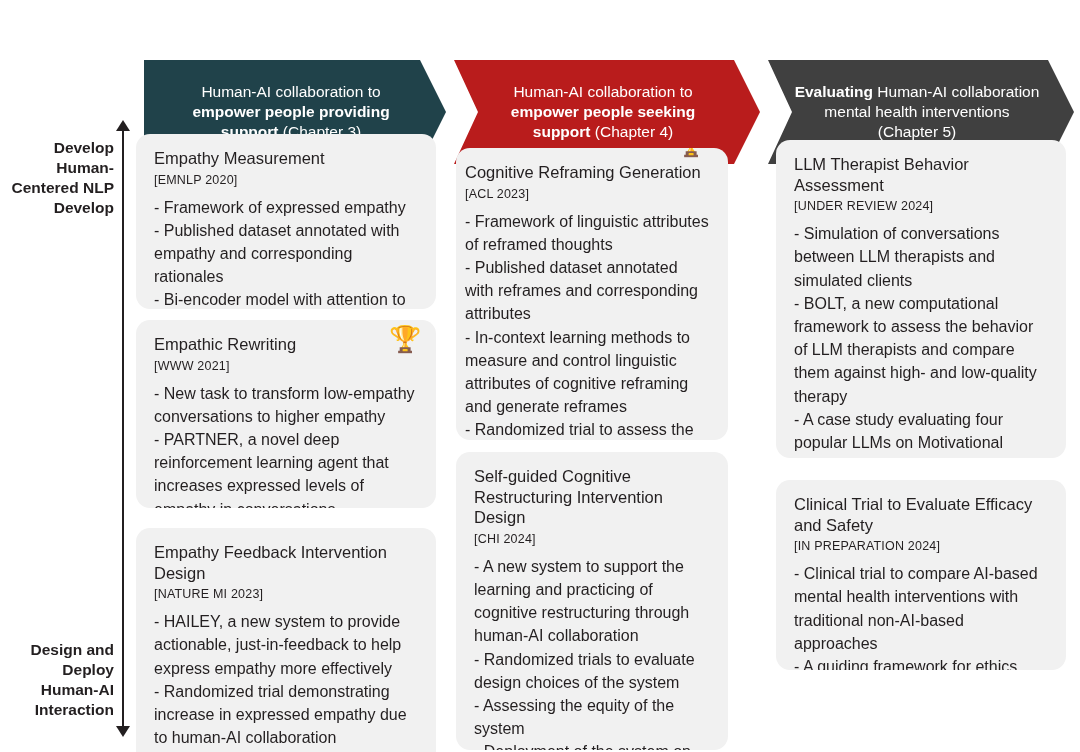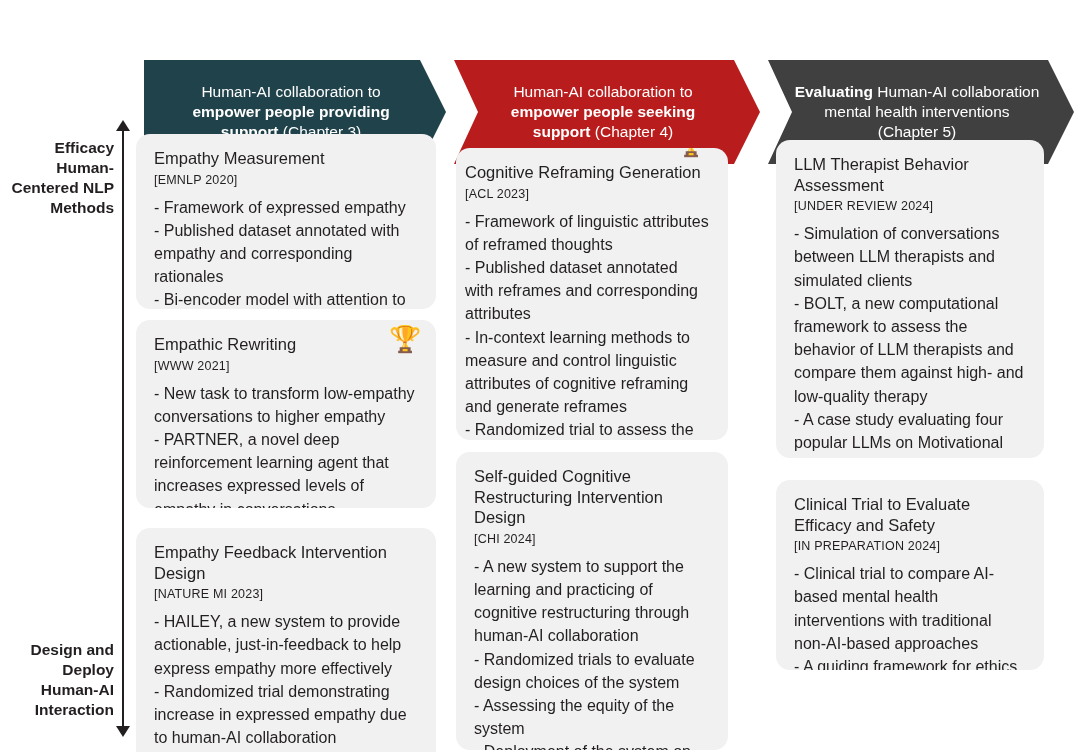--- a/index.html
+++ b/index.html
@@ -132,21 +132,21 @@
   }
   .trophy {
     position: absolute;
     font-size: 26px;
     line-height: 1;
   }
 
   
   .col-1 { left: 136px; width: 300px; }
   .col-2 { left: 456px; width: 272px; }
-  .col-3 { left: 776px; width: 268px; }
+  .col-3 { left: 776px; width: 290px; }
 </style>
 </head>
 <body>
 
 <div class="arrow-row">
 
   <div class="arrow arrow-1">
     <span class="inner">
       <span>Human-AI collaboration to </span><b>empower people providing support</b><span> (Chapter 3)</span>
     </span>
@@ -162,21 +162,21 @@
     <span class="inner">
       <b>Evaluating</b><span> Human-AI collaboration mental health interventions (Chapter 5)</span>
     </span>
   </div>
 
 </div>
 
 <div class="axis-arrow-up"></div>
 <div class="axis-line"></div>
 <div class="axis-arrow-down"></div>
-<div class="axis-label axis-label-top">Efficacy Human-Centered NLP Methods</div>
+<div class="axis-label axis-label-top">Develop Human-Centered NLP Develop</div>
 <div class="axis-label axis-label-bottom">Design and Deploy Human-AI Interaction</div>
 
 <div class="card col-1" style="top:134px; height:175px;">
   <p class="card-title">Empathy Measurement</p>
   <p class="card-venue">[EMNLP 2020]</p>
   <div class="card-bullets">- Framework of expressed empathy
 - Published dataset annotated with empathy and corresponding rationales
 - Bi-encoder model with attention to identify empathy</div>
 </div>
 

